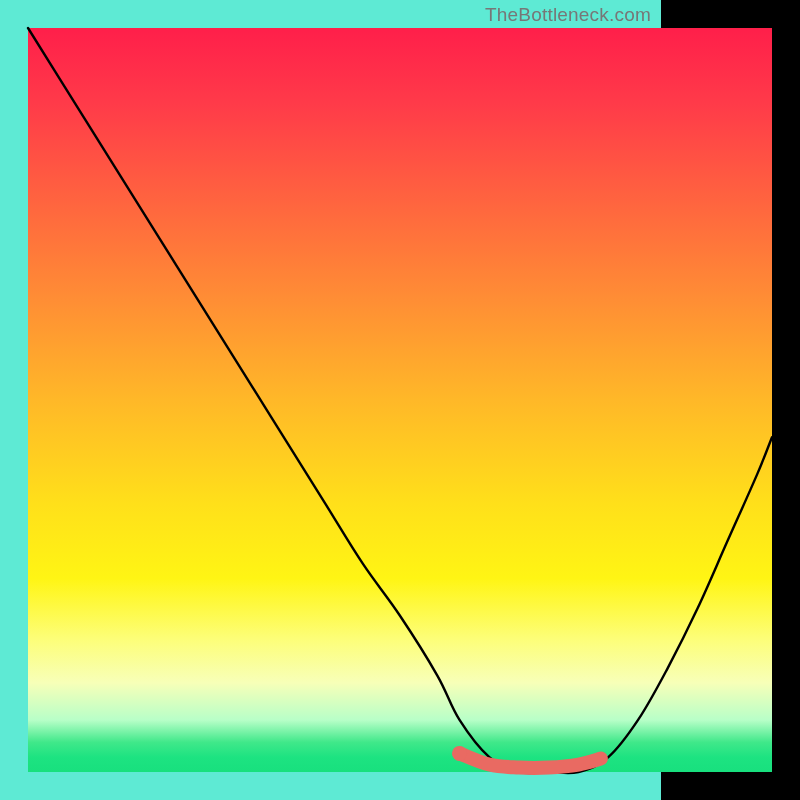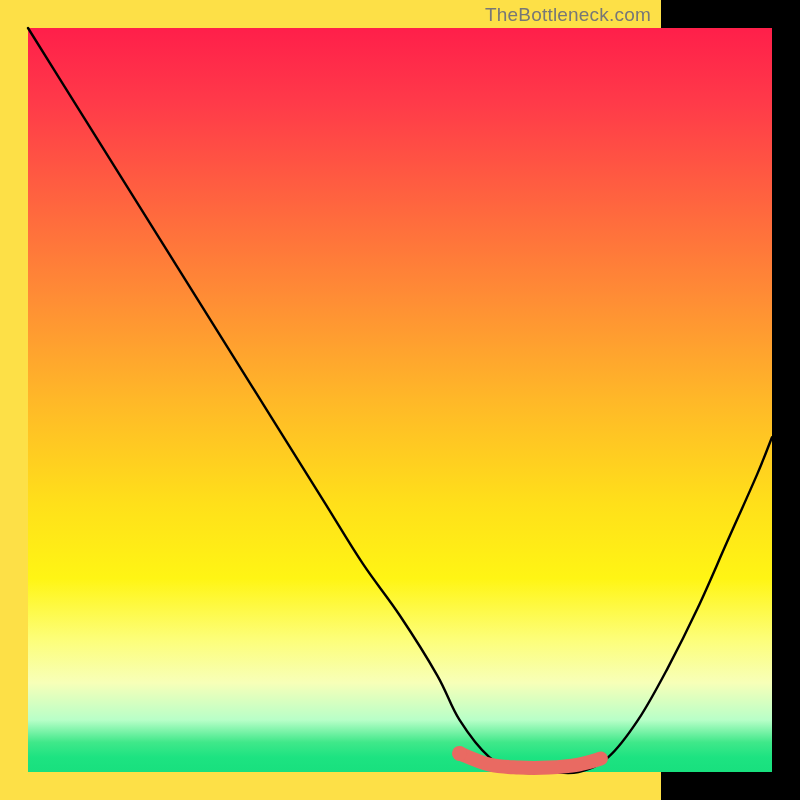--- a/index.html
+++ b/index.html
@@ -10,21 +10,21 @@
     background: #000;
     overflow: hidden;
     font-family: Arial, Helvetica, sans-serif;
   }
   .frame {
     position: absolute;
     left: 0;
     top: 0;
     width: 661px;
     height: 800px;
-    background: #fde047;
+    background: #5eead4;
   }
   .plot {
     position: absolute;
     left: 28px;
     top: 28px;
     width: 744px;
     height: 744px;
     background: linear-gradient(to bottom,
       #ff1f4a 0%,
       #ff3a49 10%,

